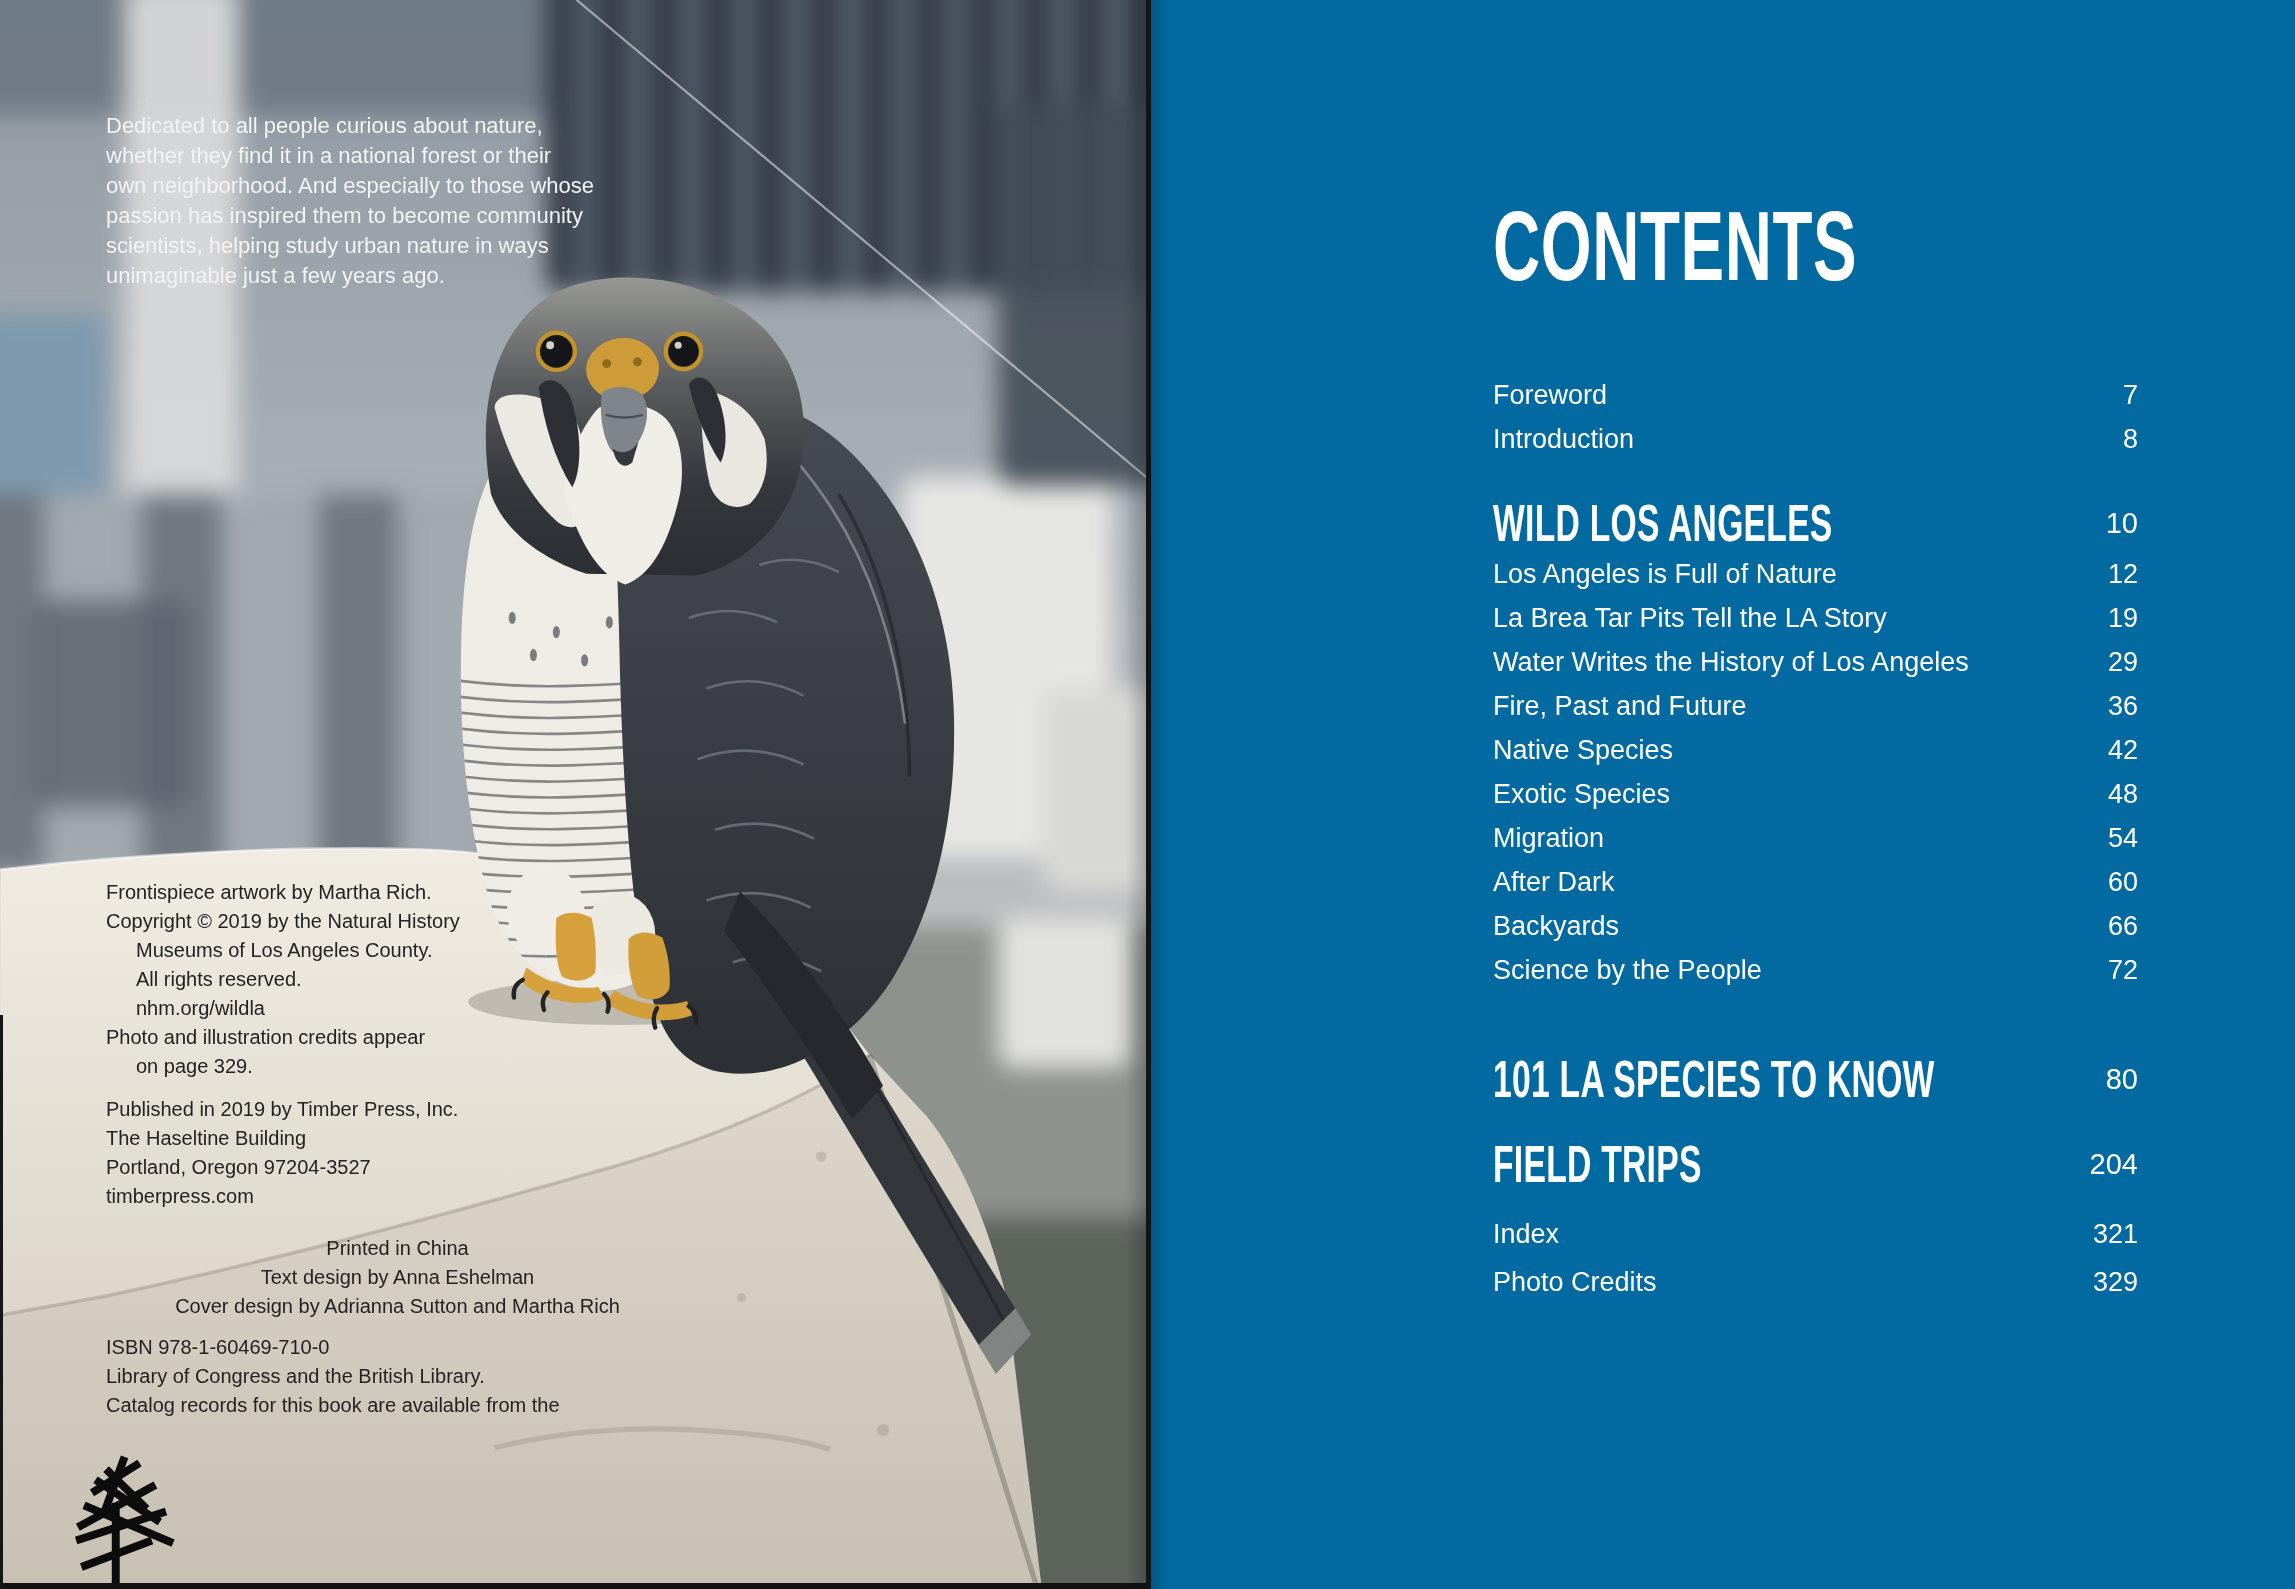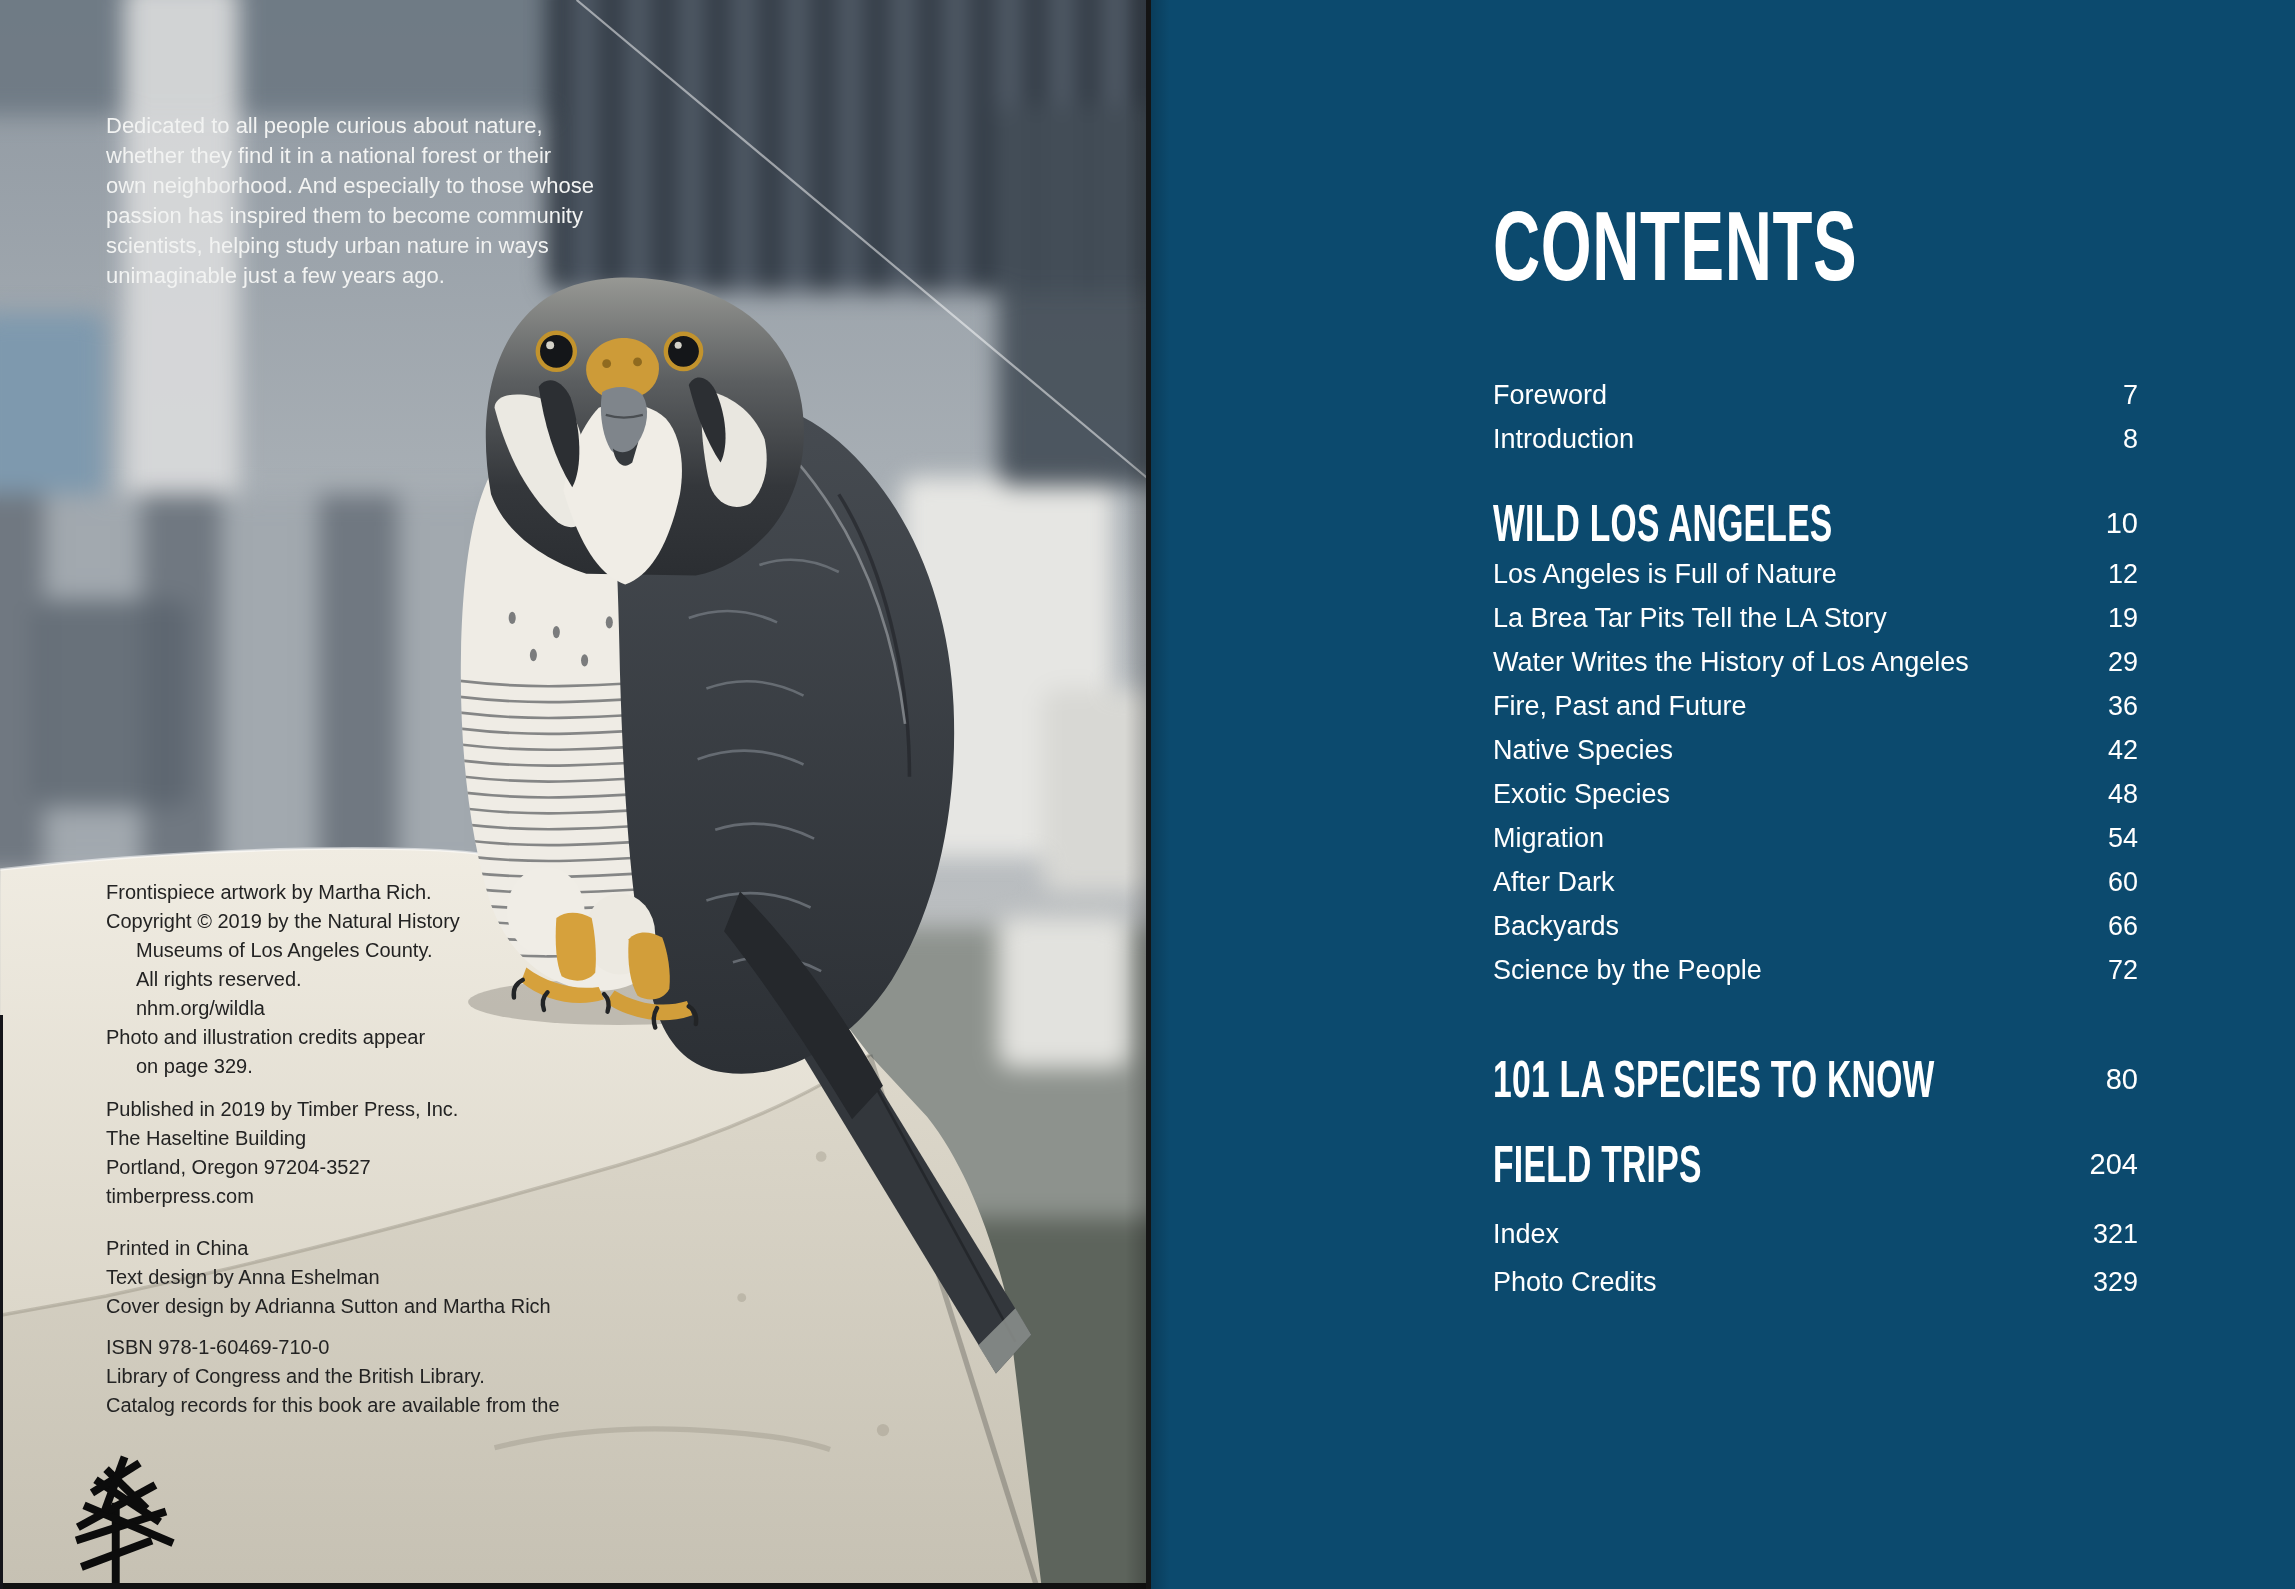--- a/index.html
+++ b/index.html
@@ -29,32 +29,32 @@
   .b10{left:954px;top:1218px;width:230px;height:397px;background:#5d645c;}
   .b11{left:1042px;top:689px;width:115px;height:203px;background:#d8d8d4;}
   .b12{left:998px;top:918px;width:132px;height:150px;background:#e2e2de;}
   .scene{position:absolute;left:0;top:0;width:1148px;height:1589px;}
   .dedication{
     position:absolute;left:106px;top:111px;width:565px;
     color:#f2f3f2;font-size:22px;line-height:30px;white-space:pre-line;
   }
   .credits{position:absolute;left:106px;top:878px;width:583px;color:#232323;font-size:20px;line-height:29px;}
   .credit-block.block-b{margin-top:14px;}
-  .credit-block.block-c{margin-top:23px;}
+  .credit-block.block-c{margin-top:23px;text-align:center;}
   .credit-block.block-d{margin-top:12.4px;}
   .credit-line.indent{padding-left:30px;}
   .logo-svg{position:absolute;left:62px;top:1448px;width:141px;height:141px;}
   .edge-bottom{position:absolute;left:0;bottom:0;width:1148px;height:6.2px;background:#111111;}
   .edge-left{position:absolute;left:0;top:1015px;width:2.6px;height:574px;background:#15151a;}
   .page-left::after{content:"";position:absolute;top:0;right:0;width:23px;height:100%;
     background:linear-gradient(to left,rgba(0,0,0,.22),rgba(0,0,0,0));}
   
   .gutter{position:absolute;left:1146px;top:0;width:5.3px;height:1589px;background:#141414;}
   
-  .page-right{position:absolute;left:1151px;top:0;width:1144px;height:1589px;background:#0c4a6e;}
+  .page-right{position:absolute;left:1151px;top:0;width:1144px;height:1589px;background:#0369a1;}
   .page-right::before{content:"";position:absolute;left:0;top:0;width:19.4px;height:100%;
     background:linear-gradient(to right,rgba(0,0,0,.18),rgba(0,0,0,0));}
   .contents-title{
     position:absolute;left:342px;top:196px;margin:0;color:#ffffff;
     font-size:99px;line-height:1;font-weight:700;letter-spacing:0.9px;
     transform:scaleX(.66);transform-origin:0 0;white-space:nowrap;
   }
   .toc{position:absolute;left:342px;top:373px;width:645px;color:#ffffff;}
   .toc-row{position:relative;height:44px;line-height:44px;}
   .toc-label{font-size:27px;font-weight:400;white-space:nowrap;display:inline-block;}

